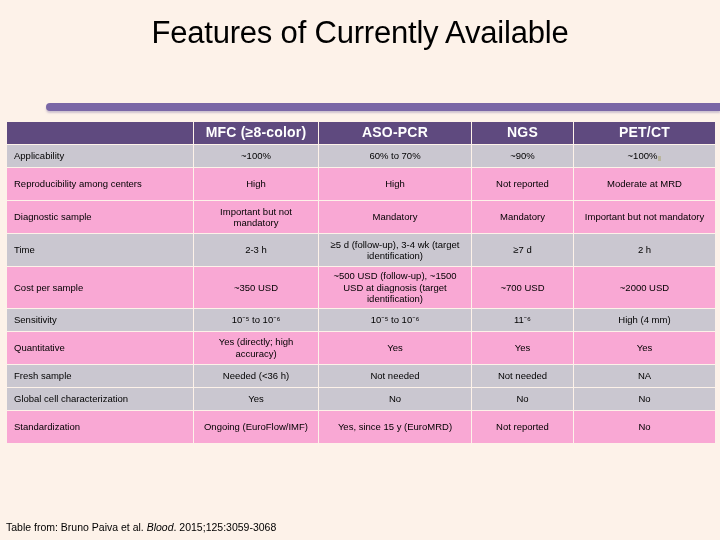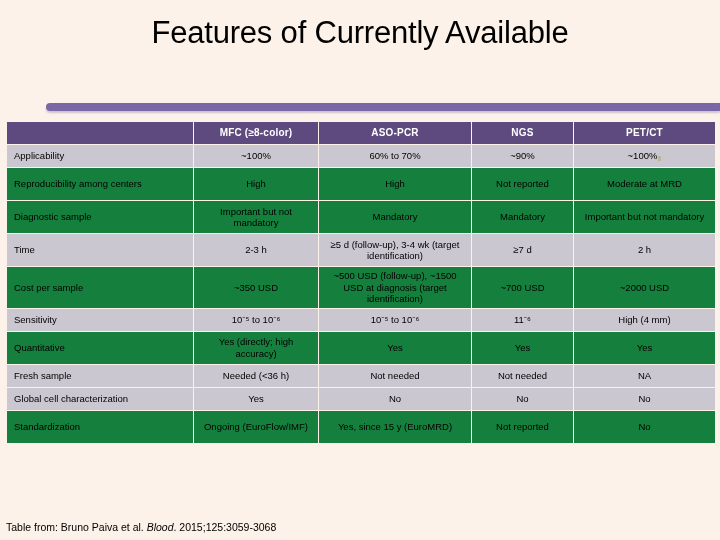--- a/index.html
+++ b/index.html
@@ -63,30 +63,30 @@
     border: 0;
   }
 
   
   #mrd-table thead th {
     background: #5f4a7f;
     color: #ffffff;
     font-weight: bold;
     text-align: center;
     height: 16px;
-    font-size: 10px;
+    font-size: 14px;
     letter-spacing: 0.2px;
   }
   #mrd-table thead th.corner {
     background: #5f4a7f;
   }
 
   
   #mrd-table tbody tr.dark td  { background: #cac7d0; }
-  #mrd-table tbody tr.light td { background: #15803d; }
+  #mrd-table tbody tr.light td { background: #f9a8d4; }
 
   #mrd-table tbody td.rowlabel {
     text-align: left;
     color: #000000;
     padding-left: 7px;
     margin-left: 48px;
   }
   #mrd-table tbody td.val {
     text-align: center;
     color: #000000;

